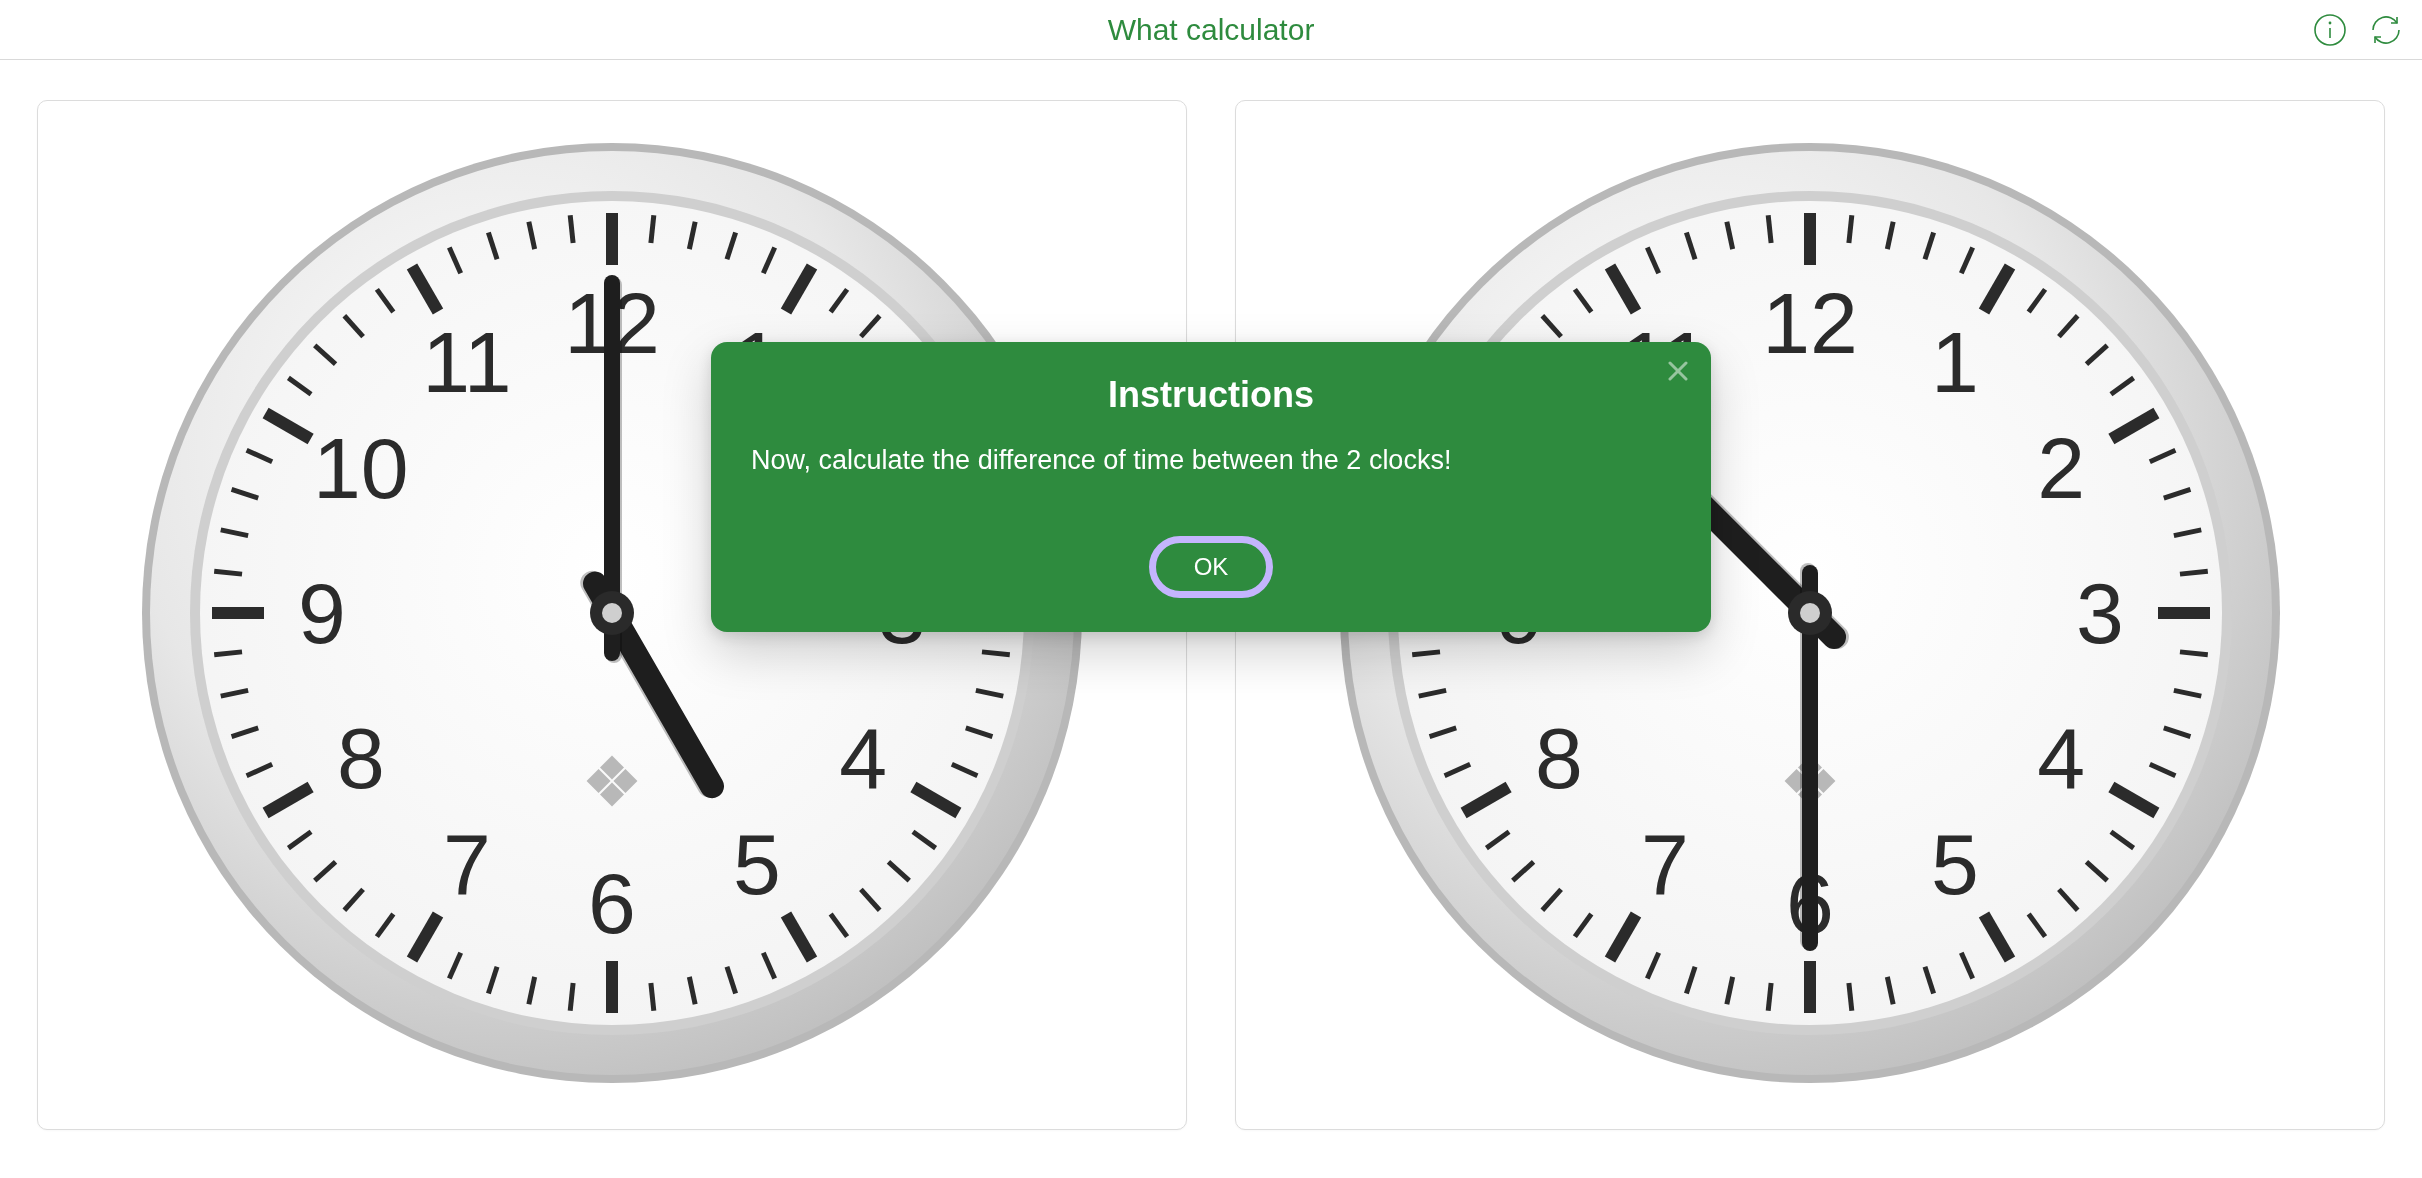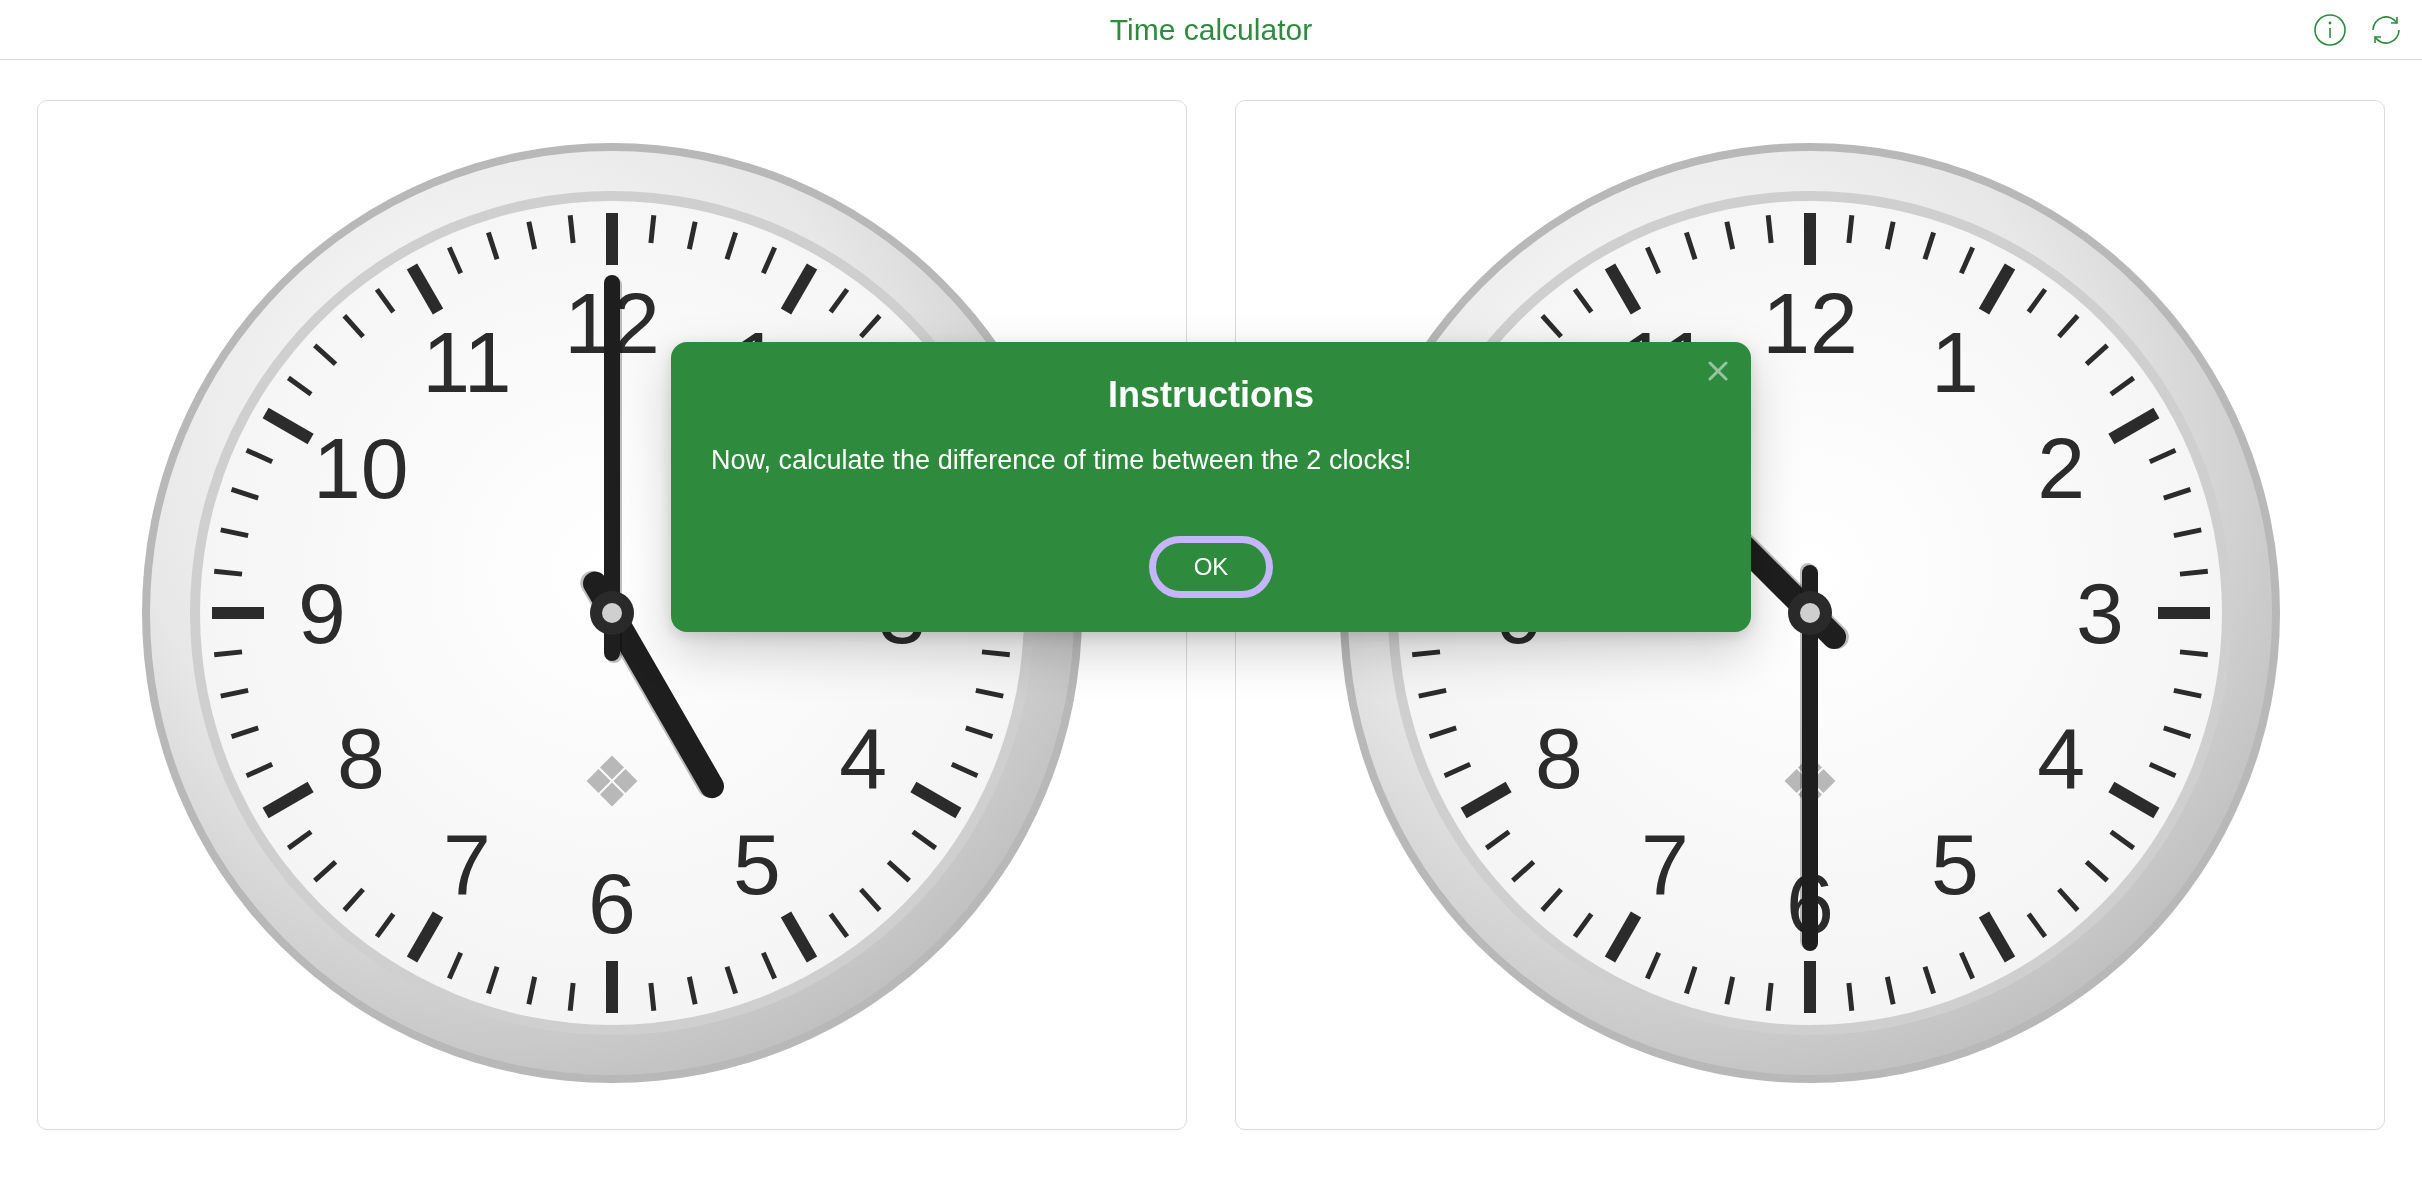--- a/index.html
+++ b/index.html
@@ -64,21 +64,21 @@
     left: 50%;
     top: 50%;
     transform: translate(-50%, -50%);
   }
   
   .modal {
     position: absolute;
     left: 50%;
     top: 342px;
     transform: translateX(-50%);
-    width: 1080px;
+    width: 1000px;
     background: #2e8b3e;
     color: #ffffff;
     border-radius: 16px;
     padding: 32px 40px 34px 40px;
     box-shadow: 0 20px 50px rgba(0,0,0,0.18), 0 4px 14px rgba(0,0,0,0.12);
   }
   .modal h2 {
     margin: 0 0 26px 0;
     text-align: center;
     font-size: 36px;
@@ -112,21 +112,21 @@
     padding: 10px 38px;
     font-size: 24px;
     cursor: pointer;
   }
   .bold { font-weight: 700; }
 </style>
 </head>
 <body>
 
 <div class="header">
-  <div class="header-title">Time calculator</div>
+  <div class="header-title">What calculator</div>
   <div class="header-icons">
     <div class="icon-btn">
       <svg width="36" height="36" viewBox="0 0 36 36" fill="none" stroke="currentColor" stroke-width="1.6">
         <circle cx="18" cy="18" r="15"></circle>
         <circle cx="18" cy="11" r="1.4" fill="currentColor" stroke="none"></circle>
         <line x1="18" y1="16" x2="18" y2="26"></line>
       </svg>
     </div>
     <div class="icon-btn">
       <svg width="38" height="38" viewBox="0 0 38 38" fill="none" stroke="currentColor" stroke-width="1.6">

